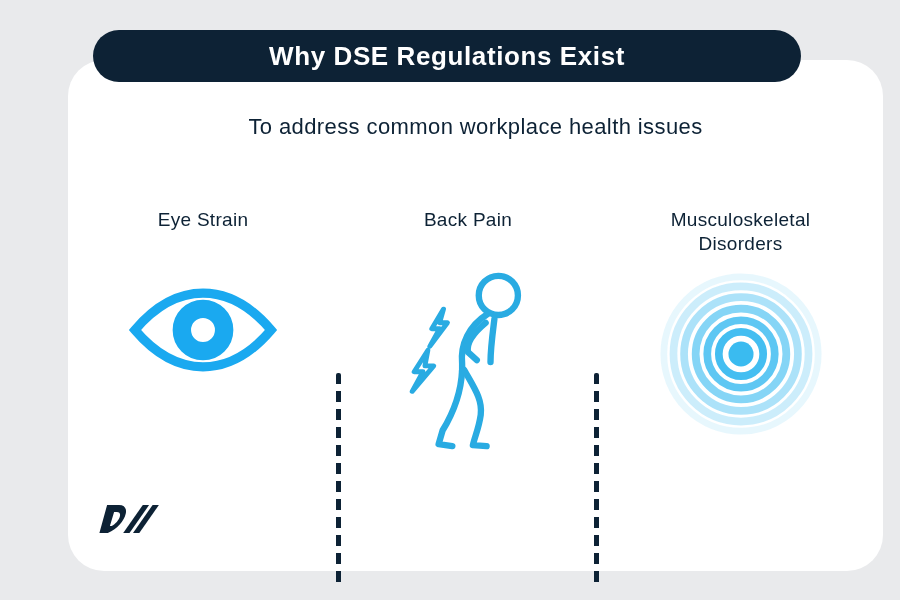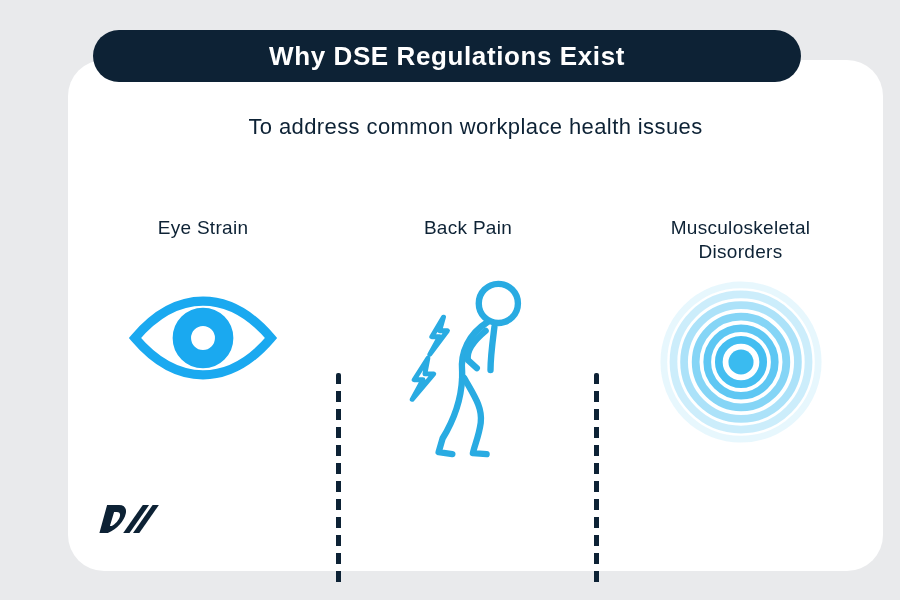--- a/index.html
+++ b/index.html
@@ -24,21 +24,21 @@
   }
   .header-pill h1 {
     color:#ffffff; font-size:26px; font-weight:bold; letter-spacing:0.6px;
   }
   .subtitle {
     position:absolute; left:0; top:54px; width:100%;
     text-align:center; color:#0d2235;
     font-size:22px; font-weight:500; letter-spacing:0.4px;
   }
   .columns { position:absolute; left:0; top:148px; width:100%; height:300px; }
-  .col { position:absolute; top:8px; text-align:center; }
+  .col { position:absolute; top:0; text-align:center; }
   .col-1 { left:0;   width:270px; }
   .col-2 { left:272px; width:256px; }
   .col-3 { left:530px; width:285px; }
   .col-label {
     color:#0d2235; font-size:19px; font-weight:500; letter-spacing:0.3px;
     line-height:1.25; margin:0 auto; max-width:200px; min-height:48px;
   }
   .icon-wrap { display:flex; justify-content:center; align-items:flex-start; }
   .col-1 .icon-wrap { margin-top:28px; }
   .col-2 .icon-wrap { margin-top:12px; }

